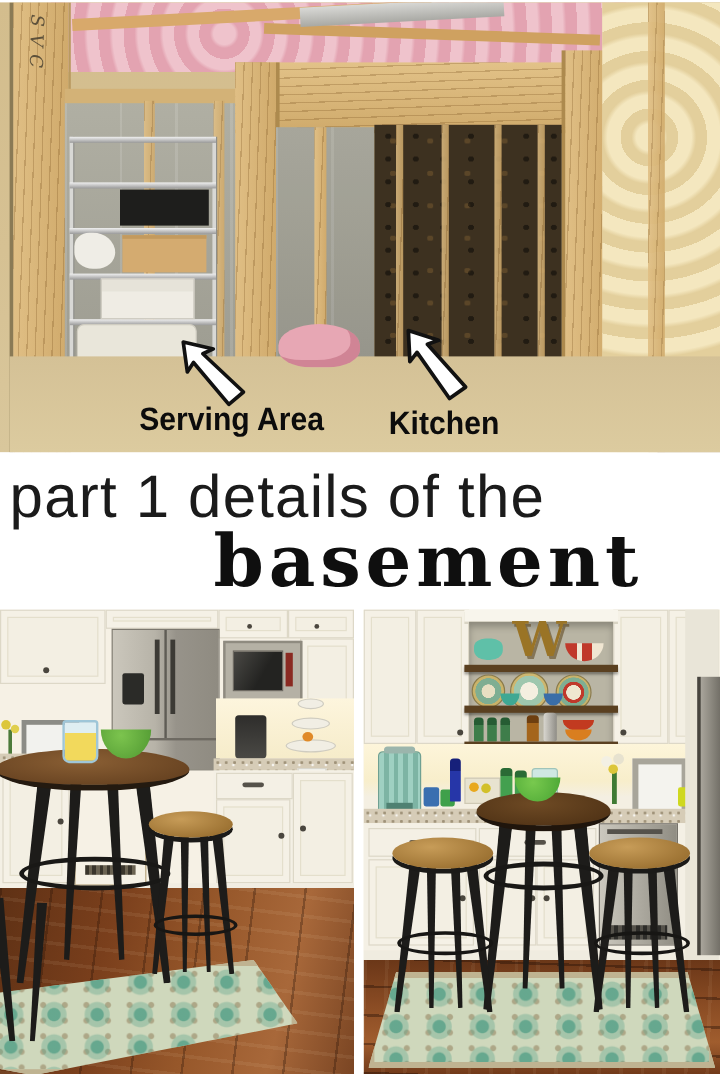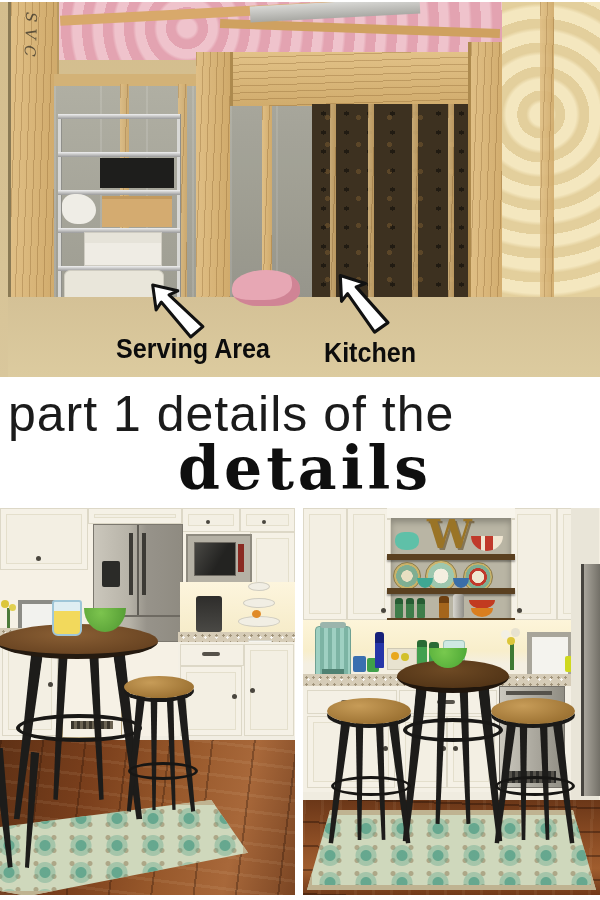--- a/index.html
+++ b/index.html
@@ -135,21 +135,21 @@
         <path d="M22 3 L41 31 L29 27 L33 88 L12 87 L15 27 L3 30 Z" fill="#ffffff" stroke="#111111" stroke-width="4" stroke-linejoin="round"></path>
       </svg>
     </div>
 
     <div class="a label-black" style="left:116px;top:332px;">Serving Area</div>
     <div class="a label-black" style="left:324px;top:336px;">Kitchen</div>
   </div>
 
   <div class="a" style="left:0;top:377px;width:600px;height:131px;background:#ffffff;">
     <div class="a title-line1" style="left:8px;top:8px;">part 1 details of the</div>
-    <div class="a title-line2" style="left:178px;top:56px;">details</div>
+    <div class="a title-line2" style="left:178px;top:56px;">basement</div>
   </div>
 
   <div class="a" style="left:0;top:508px;width:295px;height:387px;overflow:hidden;background:#f6f1e5;">
 
     <div class="a door" style="left:0;top:0;width:88px;height:62px;"></div>
     <div class="a knob" style="left:36px;top:48px;"></div>
     <div class="a door" style="left:88px;top:0;width:94px;height:16px;"></div>
     <div class="a door" style="left:182px;top:0;width:58px;height:24px;"></div>
     <div class="a door" style="left:240px;top:0;width:55px;height:24px;"></div>
     <div class="a" style="left:206px;top:12px;width:4px;height:4px;background:#4a463e;border-radius:50%;"></div>

